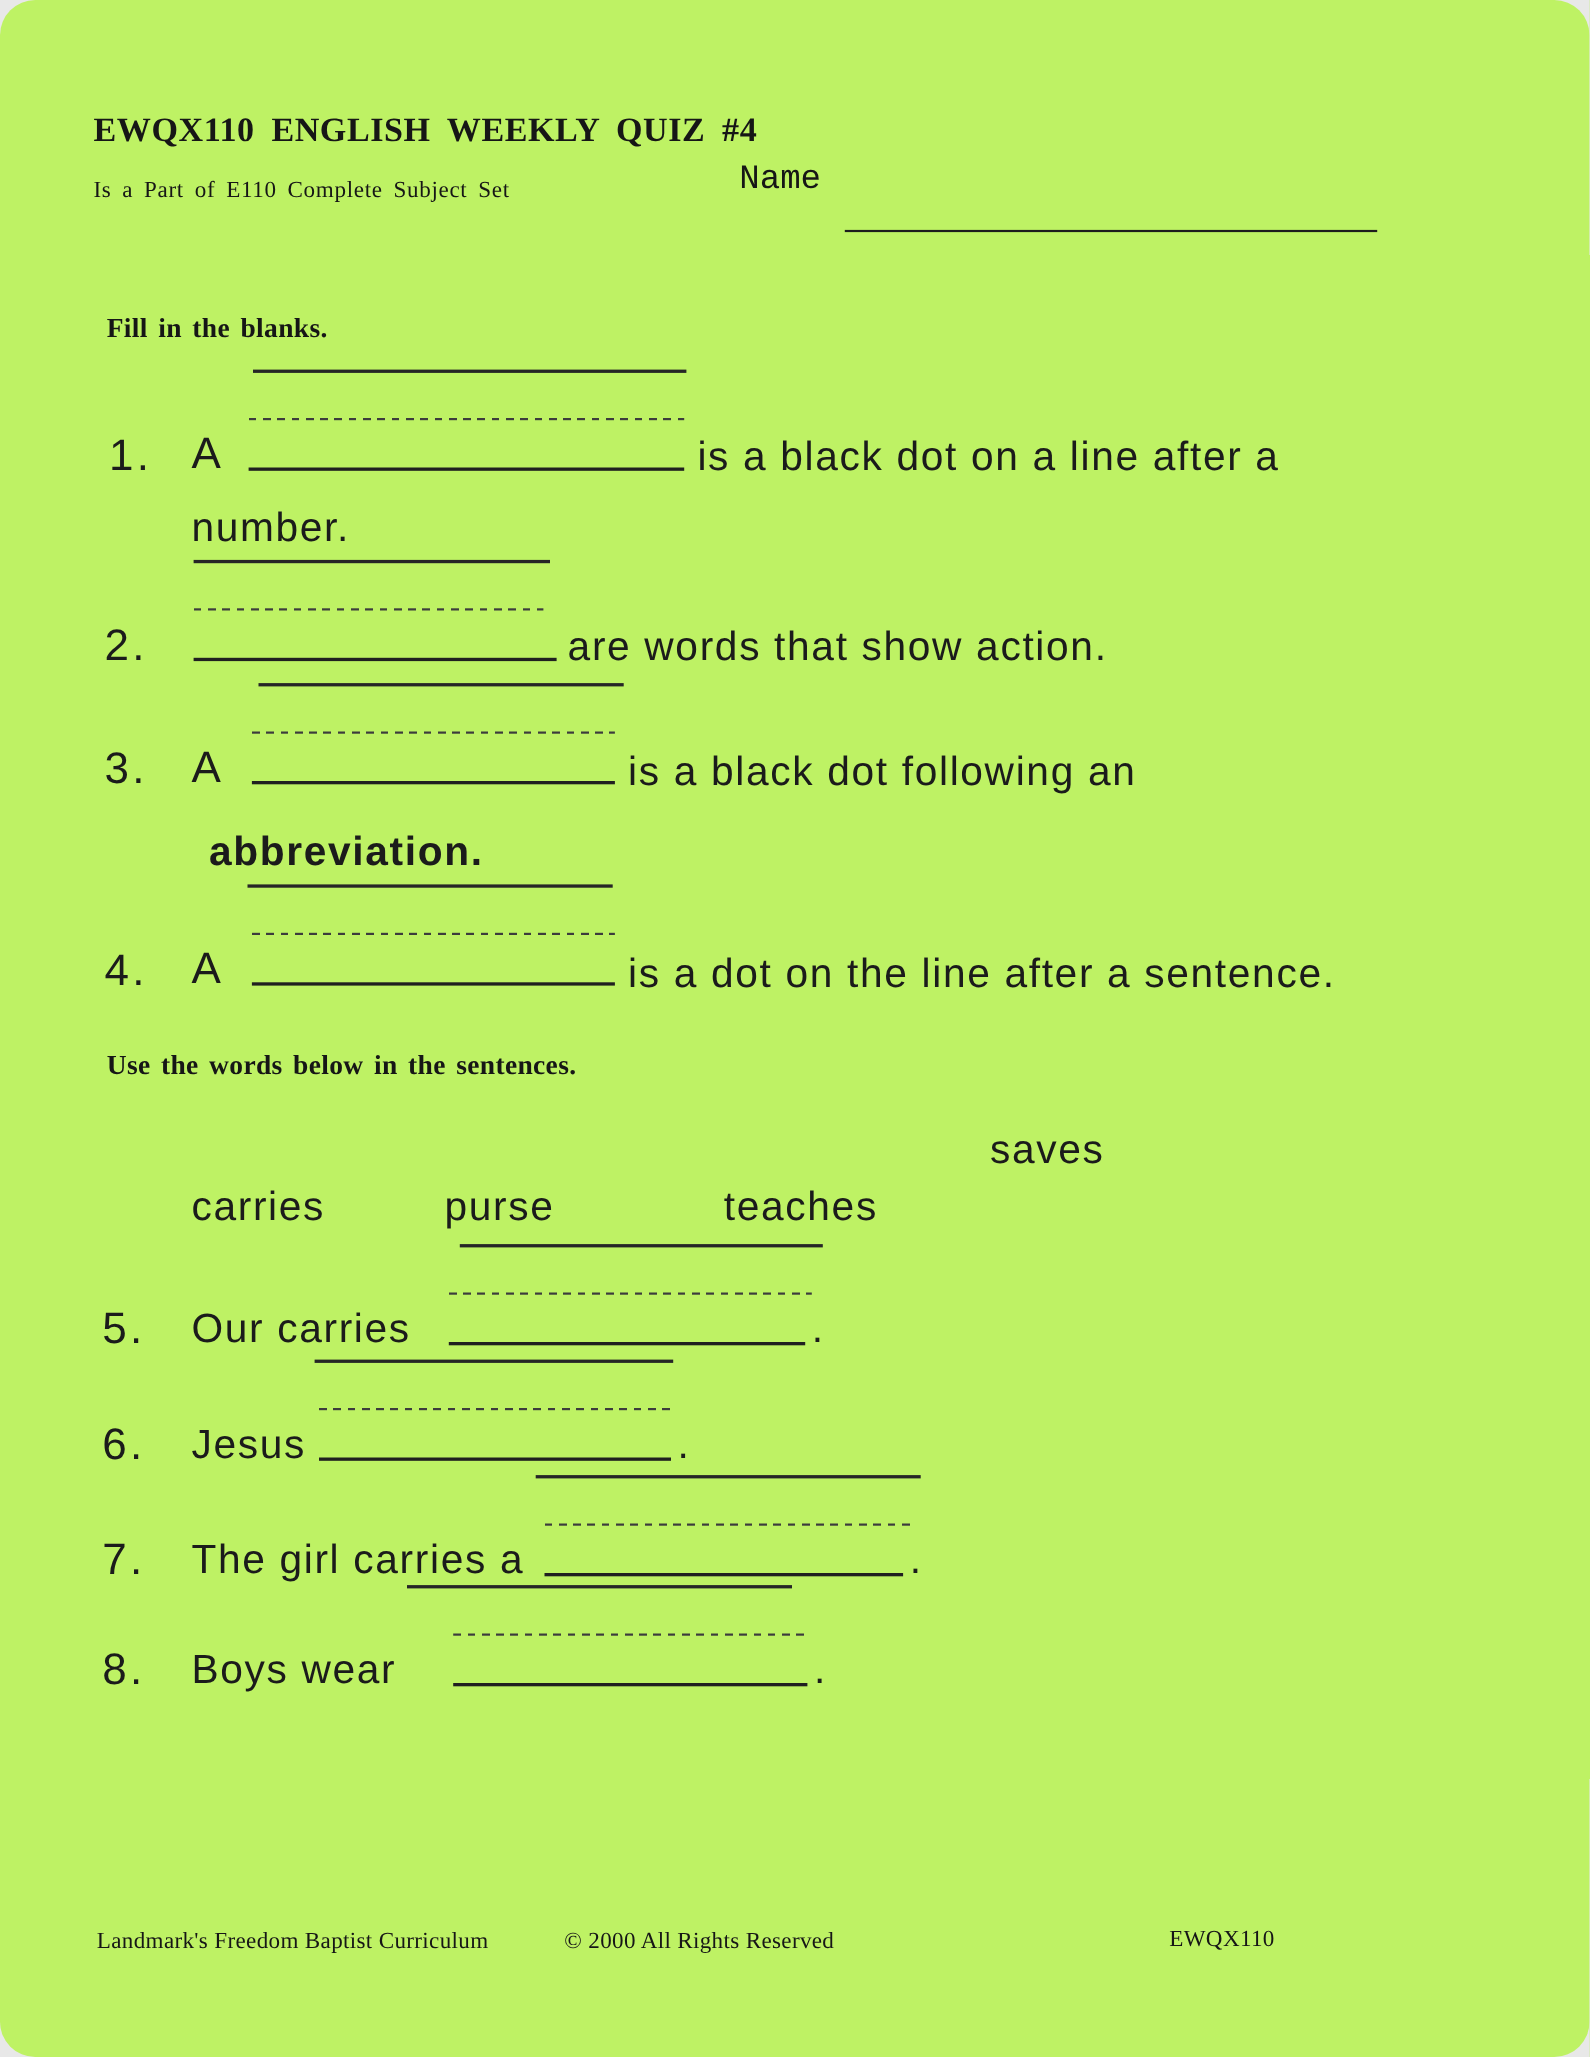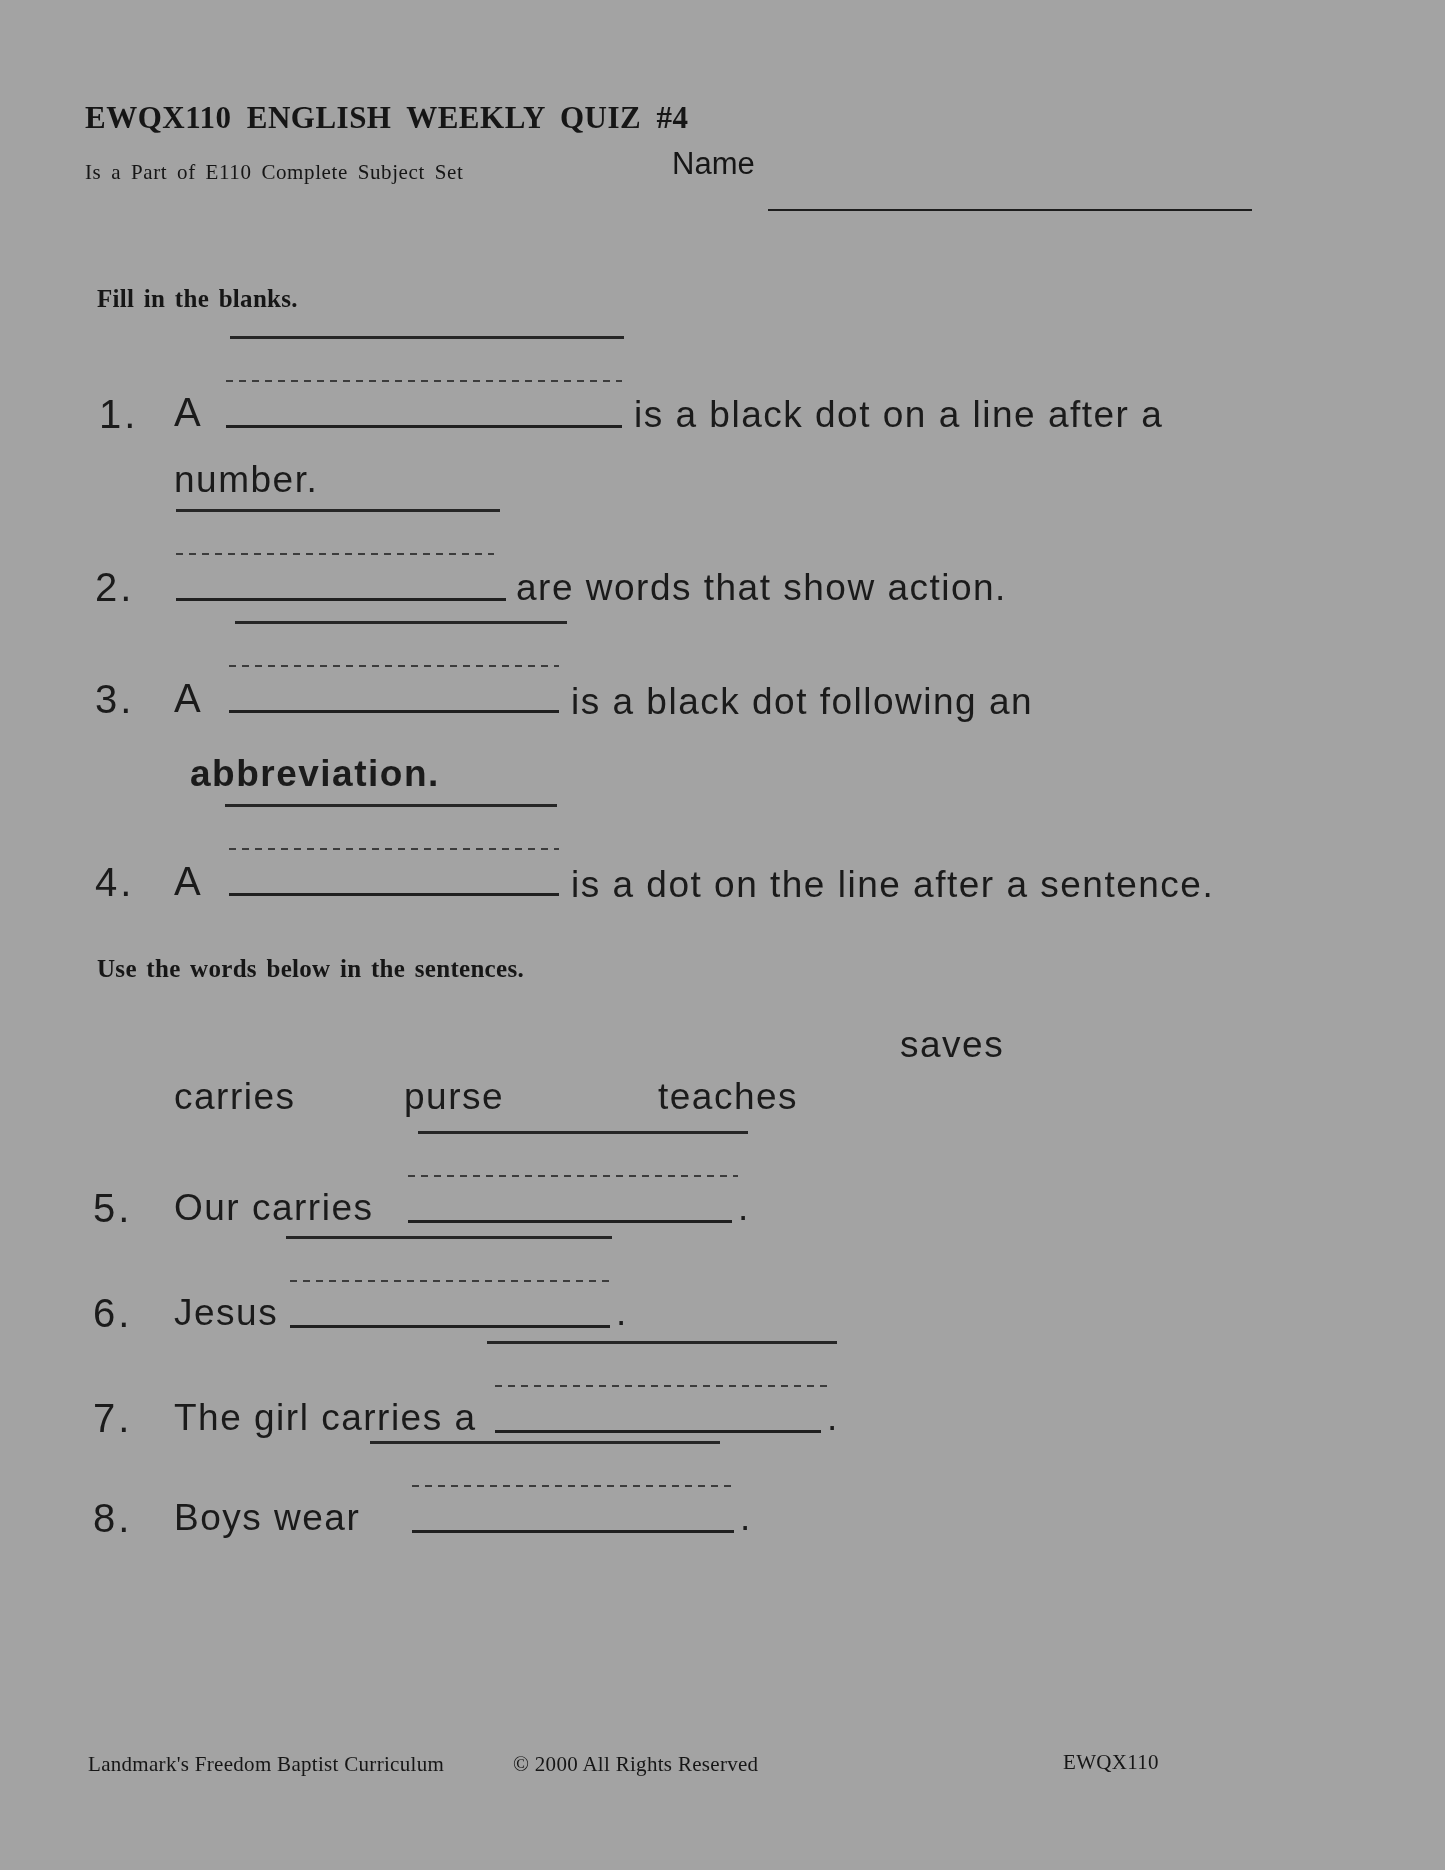--- a/index.html
+++ b/index.html
@@ -1,22 +1,23 @@
 <!DOCTYPE html>
 <html><head>
 <meta charset="utf-8">
 <style>
   html,body{margin:0;padding:0;background:#e8e8e8;}
   #page{
     position:relative;
     width:1445px;height:1870px;
-    background:#a3a3a3;
+    background:#bef264;
     overflow:hidden;
     font-family:"Liberation Serif", serif;
     color:#161616;
+    border-radius:32px;
   }
   
   .serif-bold-title{
     position:absolute;
     font-family:"Liberation Serif", serif;
     font-weight:bold;
     font-size:31px;
     letter-spacing:0.5px;
     word-spacing:7px;
     white-space:nowrap;
@@ -33,21 +34,21 @@
     position:absolute;
     font-family:"Liberation Serif", serif;
     font-weight:bold;
     font-size:25px;
     letter-spacing:0.3px;
     word-spacing:3px;
     white-space:nowrap;
   }
   .name-label{
     position:absolute;
-    font-family:Liberation Sans, sans-serif;
+    font-family:Liberation Mono, monospace;
     font-size:31px;
     white-space:nowrap;
   }
   .name-line{
     position:absolute;
     height:2px;
     background:#1d1d1d;
   }
   
   .hw{

